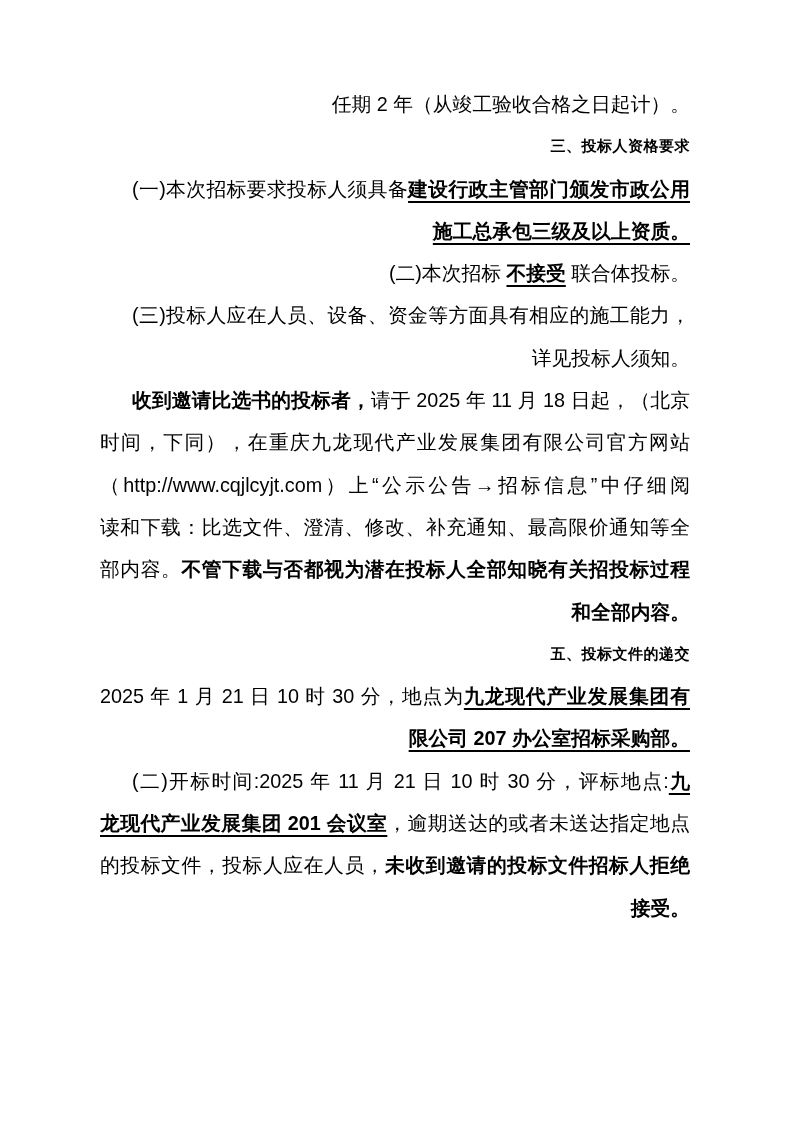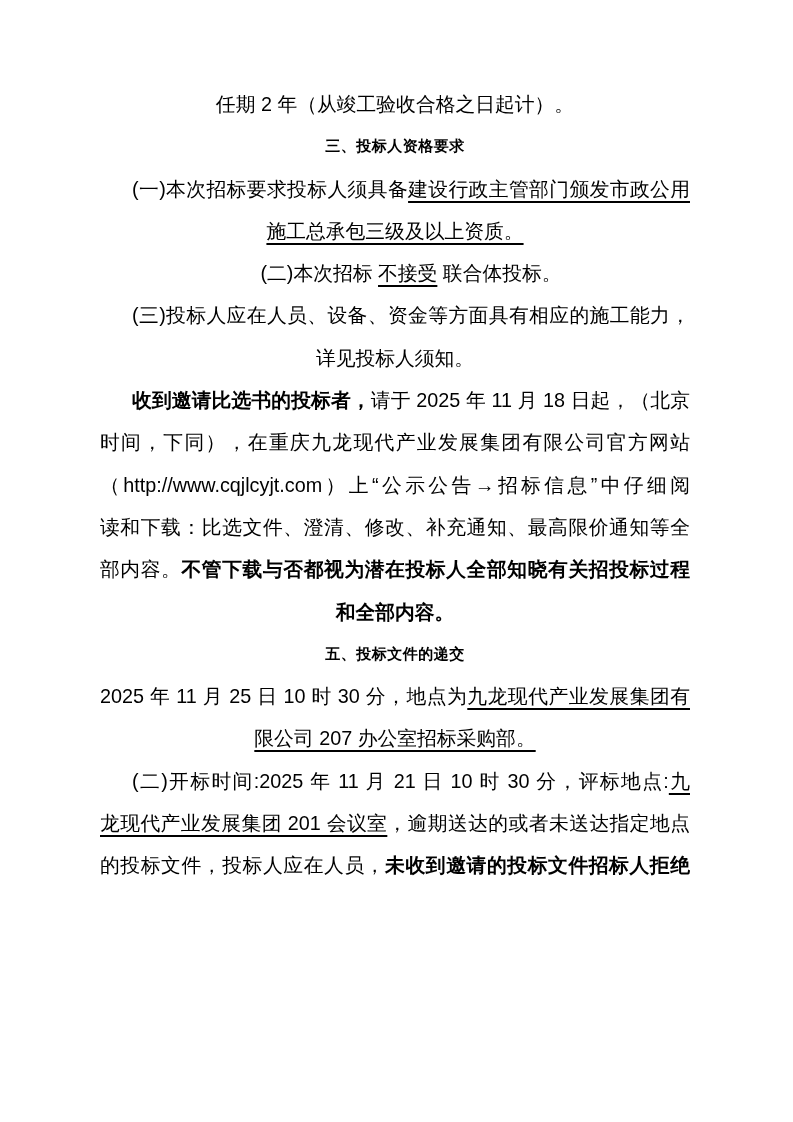--- a/index.html
+++ b/index.html
@@ -19,21 +19,21 @@
   .content {
     position: absolute;
     left: 100px;
     top: 83px;
     width: 590px;
   }
   .line {
     font-size: 19.8px;
     line-height: 42.3px;
     height: 42.3px;
-    text-align: center;
+    text-align: right;
     white-space: pre;
     overflow: hidden;
   }
   .line.justify {
     white-space: normal;
     text-align: justify;
     text-align-last: justify;
     -moz-text-align-last: justify;
   }
   .line.indent {
@@ -44,20 +44,21 @@
     font-size: 15px;
     letter-spacing: 0.5px;
   }
   .seg.b {
     font-weight: bold;
   }
   .seg.u {
     text-decoration: underline;
     text-underline-offset: 5px;
     text-decoration-thickness: 1.5px;
+    font-weight: bold;
   }
 </style>
 </head>
 <body>
 
 <div class="page">
   <div class="content">
       <div class="line"><span class="seg">任期 2 年（从竣工验收合格之日起计）。</span></div>
       <div class="line heading"><span class="seg b">三、投标人资格要求</span></div>
       <div class="line justify indent"><span class="seg">(一)本次招标要求投标人须具备</span><span class="seg u">建设行政主管部门颁发市政公用</span></div>
@@ -65,19 +66,20 @@
       <div class="line indent"><span class="seg">(二)本次招标 </span><span class="seg u">不接受</span><span class="seg"> 联合体投标。</span></div>
       <div class="line justify indent"><span class="seg">(三)投标人应在人员、设备、资金等方面具有相应的施工能力，</span></div>
       <div class="line"><span class="seg">详见投标人须知。</span></div>
       <div class="line justify indent"><span class="seg b">收到邀请比选书的投标者，</span><span class="seg">请于 2025 年 11 月 18 日起，（北京</span></div>
       <div class="line justify"><span class="seg">时间，下同），在重庆九龙现代产业发展集团有限公司官方网站</span></div>
       <div class="line justify"><span class="seg">（http://www.cqjlcyjt.com）上“公示公告→招标信息”中仔细阅</span></div>
       <div class="line justify"><span class="seg">读和下载：比选文件、澄清、修改、补充通知、最高限价通知等全</span></div>
       <div class="line justify"><span class="seg">部内容。</span><span class="seg b">不管下载与否都视为潜在投标人全部知晓有关招投标过程</span></div>
       <div class="line"><span class="seg b">和全部内容。</span></div>
       <div class="line heading"><span class="seg b">五、投标文件的递交</span></div>
-      <div class="line justify"><span class="seg">2025 年 11 月 25 日 10 时 30 分，地点为</span><span class="seg u">九龙现代产业发展集团有</span></div>
+      <div class="line justify"><span class="seg">2025 年 1 月 21 日 10 时 30 分，地点为</span><span class="seg u">九龙现代产业发展集团有</span></div>
       <div class="line"><span class="seg u">限公司 207 办公室招标采购部。</span></div>
       <div class="line justify indent"><span class="seg">(二)开标时间:2025 年 11 月 21 日 10 时 30 分，评标地点:</span><span class="seg u">九</span></div>
       <div class="line justify"><span class="seg u">龙现代产业发展集团 201 会议室</span><span class="seg">，逾期送达的或者未送达指定地点</span></div>
       <div class="line justify"><span class="seg">的投标文件，投标人应在人员，</span><span class="seg b">未收到邀请的投标文件招标人拒绝</span></div>
+      <div class="line"><span class="seg b">接受。</span></div>
     </div>
 </div>
 
 </body></html>

